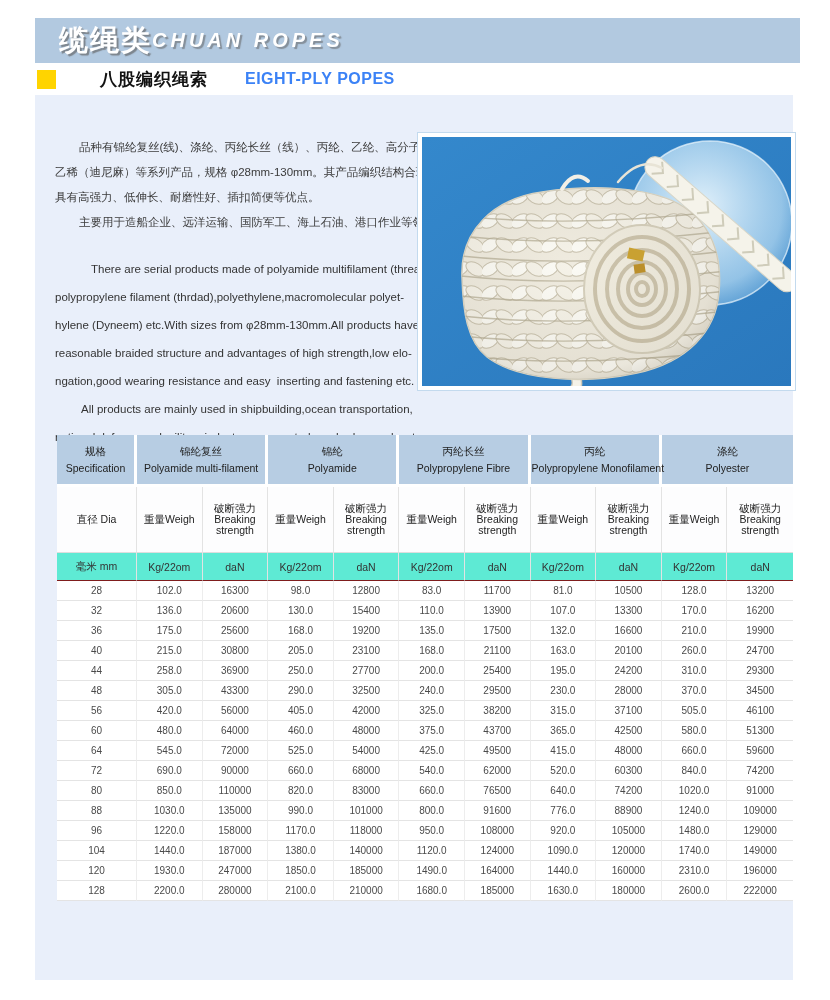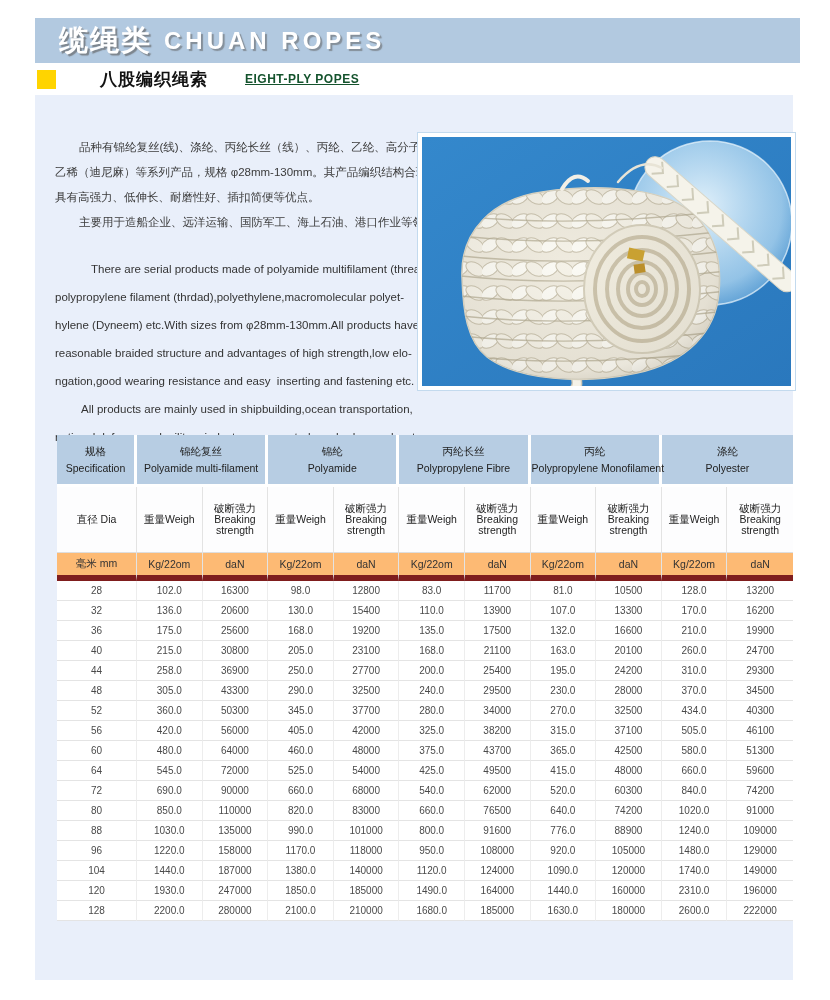--- a/index.html
+++ b/index.html
@@ -4,28 +4,28 @@
 <style>
   html,body{margin:0;padding:0;background:#ffffff;}
   body{font-family:"Liberation Sans","DejaVu Sans",sans-serif;}
   .page{position:relative;width:830px;height:1000px;background:#ffffff;overflow:hidden;}
 
   
   .banner{position:absolute;left:35px;top:18px;width:765px;height:45px;background:#b2c9e0;
           display:flex;align-items:center;padding-left:24px;box-sizing:border-box;}
   .banner .zh{font-size:29px;font-weight:bold;color:#ffffff;letter-spacing:2px;
               text-shadow:2px 2px 1px rgba(95,95,95,.65);}
-  .banner .en{font-size:24px;font-weight:bold;color:#ffffff;letter-spacing:4px;margin-left:12px;
-              text-shadow:2px 2px 1px rgba(95,95,95,.55);}
+  .banner .en{font-size:20px;font-weight:bold;color:#ffffff;letter-spacing:4px;
+              text-shadow:2px 2px 1px rgba(95,95,95,.55);font-style:italic;}
 
   
   .section-row{position:absolute;left:37px;top:67px;height:24px;display:flex;align-items:center;gap:30px;}
   .bullet{width:19px;height:19px;background:#ffd400;margin-right:14px;}
   .section-row .zh{font-size:17px;font-weight:bold;color:#111;letter-spacing:1px;}
-  .section-row .en{font-size:12px;font-weight:bold;color:#14532d;margin-left:7px;letter-spacing:.5px;text-decoration:underline;}
+  .section-row .en{font-size:16px;font-weight:bold;color:#3b82f6;margin-left:7px;letter-spacing:.5px;}
 
   
   .panel{position:absolute;left:35px;top:95px;width:758px;height:885px;background:#e9effa;}
 
   .intro{position:absolute;color:#3b3b3b;}
   .intro p{margin:0;white-space:pre;}
   .intro.zh{left:20px;top:40px;font-size:11.5px;line-height:25px;}
   .intro.zh p{text-indent:24px;}
   .intro.en{left:20px;top:160px;font-size:11.5px;line-height:28px;color:#333;}
   .intro.en p:nth-child(1){text-indent:36px;}
@@ -38,22 +38,22 @@
 
   
   .spec-table{position:absolute;left:22px;top:340px;width:736px;border-collapse:separate;border-spacing:0;
               table-layout:fixed;background:#ffffff;}
   .spec-table th,.spec-table td{text-align:center;vertical-align:middle;font-weight:normal;white-space:pre;overflow:visible;}
   .spec-table th.g{background:#b7cde3;color:#222;font-size:10.5px;line-height:17px;height:52px;
                    border-right:3px solid #ffffff;border-bottom:3px solid #ffffff;box-sizing:border-box;}
   .spec-table th.g.last{border-right:none;}
   .spec-table th.s{background:#fdfdfe;color:#222;font-size:10.5px;line-height:11px;height:66px;
                    border-right:1px solid #e3e3e3;border-bottom:1px solid #dedede;box-sizing:border-box;}
-  .spec-table th.u{background:#fdba74;color:#333;font-size:10.5px;height:28px;
-                   border-right:1px solid #e3e3e3;border-bottom:6px solid #7f1d1d;box-sizing:border-box;}
+  .spec-table th.u{background:#5eead4;color:#333;font-size:10.5px;height:28px;
+                   border-right:1px solid #e3e3e3;border-bottom:1px solid #7f1d1d;box-sizing:border-box;}
   .spec-table th.s:last-child,.spec-table th.u:last-child{border-right:none;}
   .spec-table td{background:#ffffff;color:#4a4a4a;font-size:10px;height:20px;
                  border-right:1px solid #ededed;border-bottom:1px solid #e4e4e4;box-sizing:border-box;}
   .spec-table td:last-child{border-right:none;}
 </style>
 </head>
 <body>
 
 <div class="page">
 
@@ -293,33 +293,20 @@
             <td>290.0</td>
             <td>32500</td>
             <td>240.0</td>
             <td>29500</td>
             <td>230.0</td>
             <td>28000</td>
             <td>370.0</td>
             <td>34500</td>
           </tr>
           <tr>
-            <td>52</td>
-            <td>360.0</td>
-            <td>50300</td>
-            <td>345.0</td>
-            <td>37700</td>
-            <td>280.0</td>
-            <td>34000</td>
-            <td>270.0</td>
-            <td>32500</td>
-            <td>434.0</td>
-            <td>40300</td>
-          </tr>
-          <tr>
             <td>56</td>
             <td>420.0</td>
             <td>56000</td>
             <td>405.0</td>
             <td>42000</td>
             <td>325.0</td>
             <td>38200</td>
             <td>315.0</td>
             <td>37100</td>
             <td>505.0</td>

